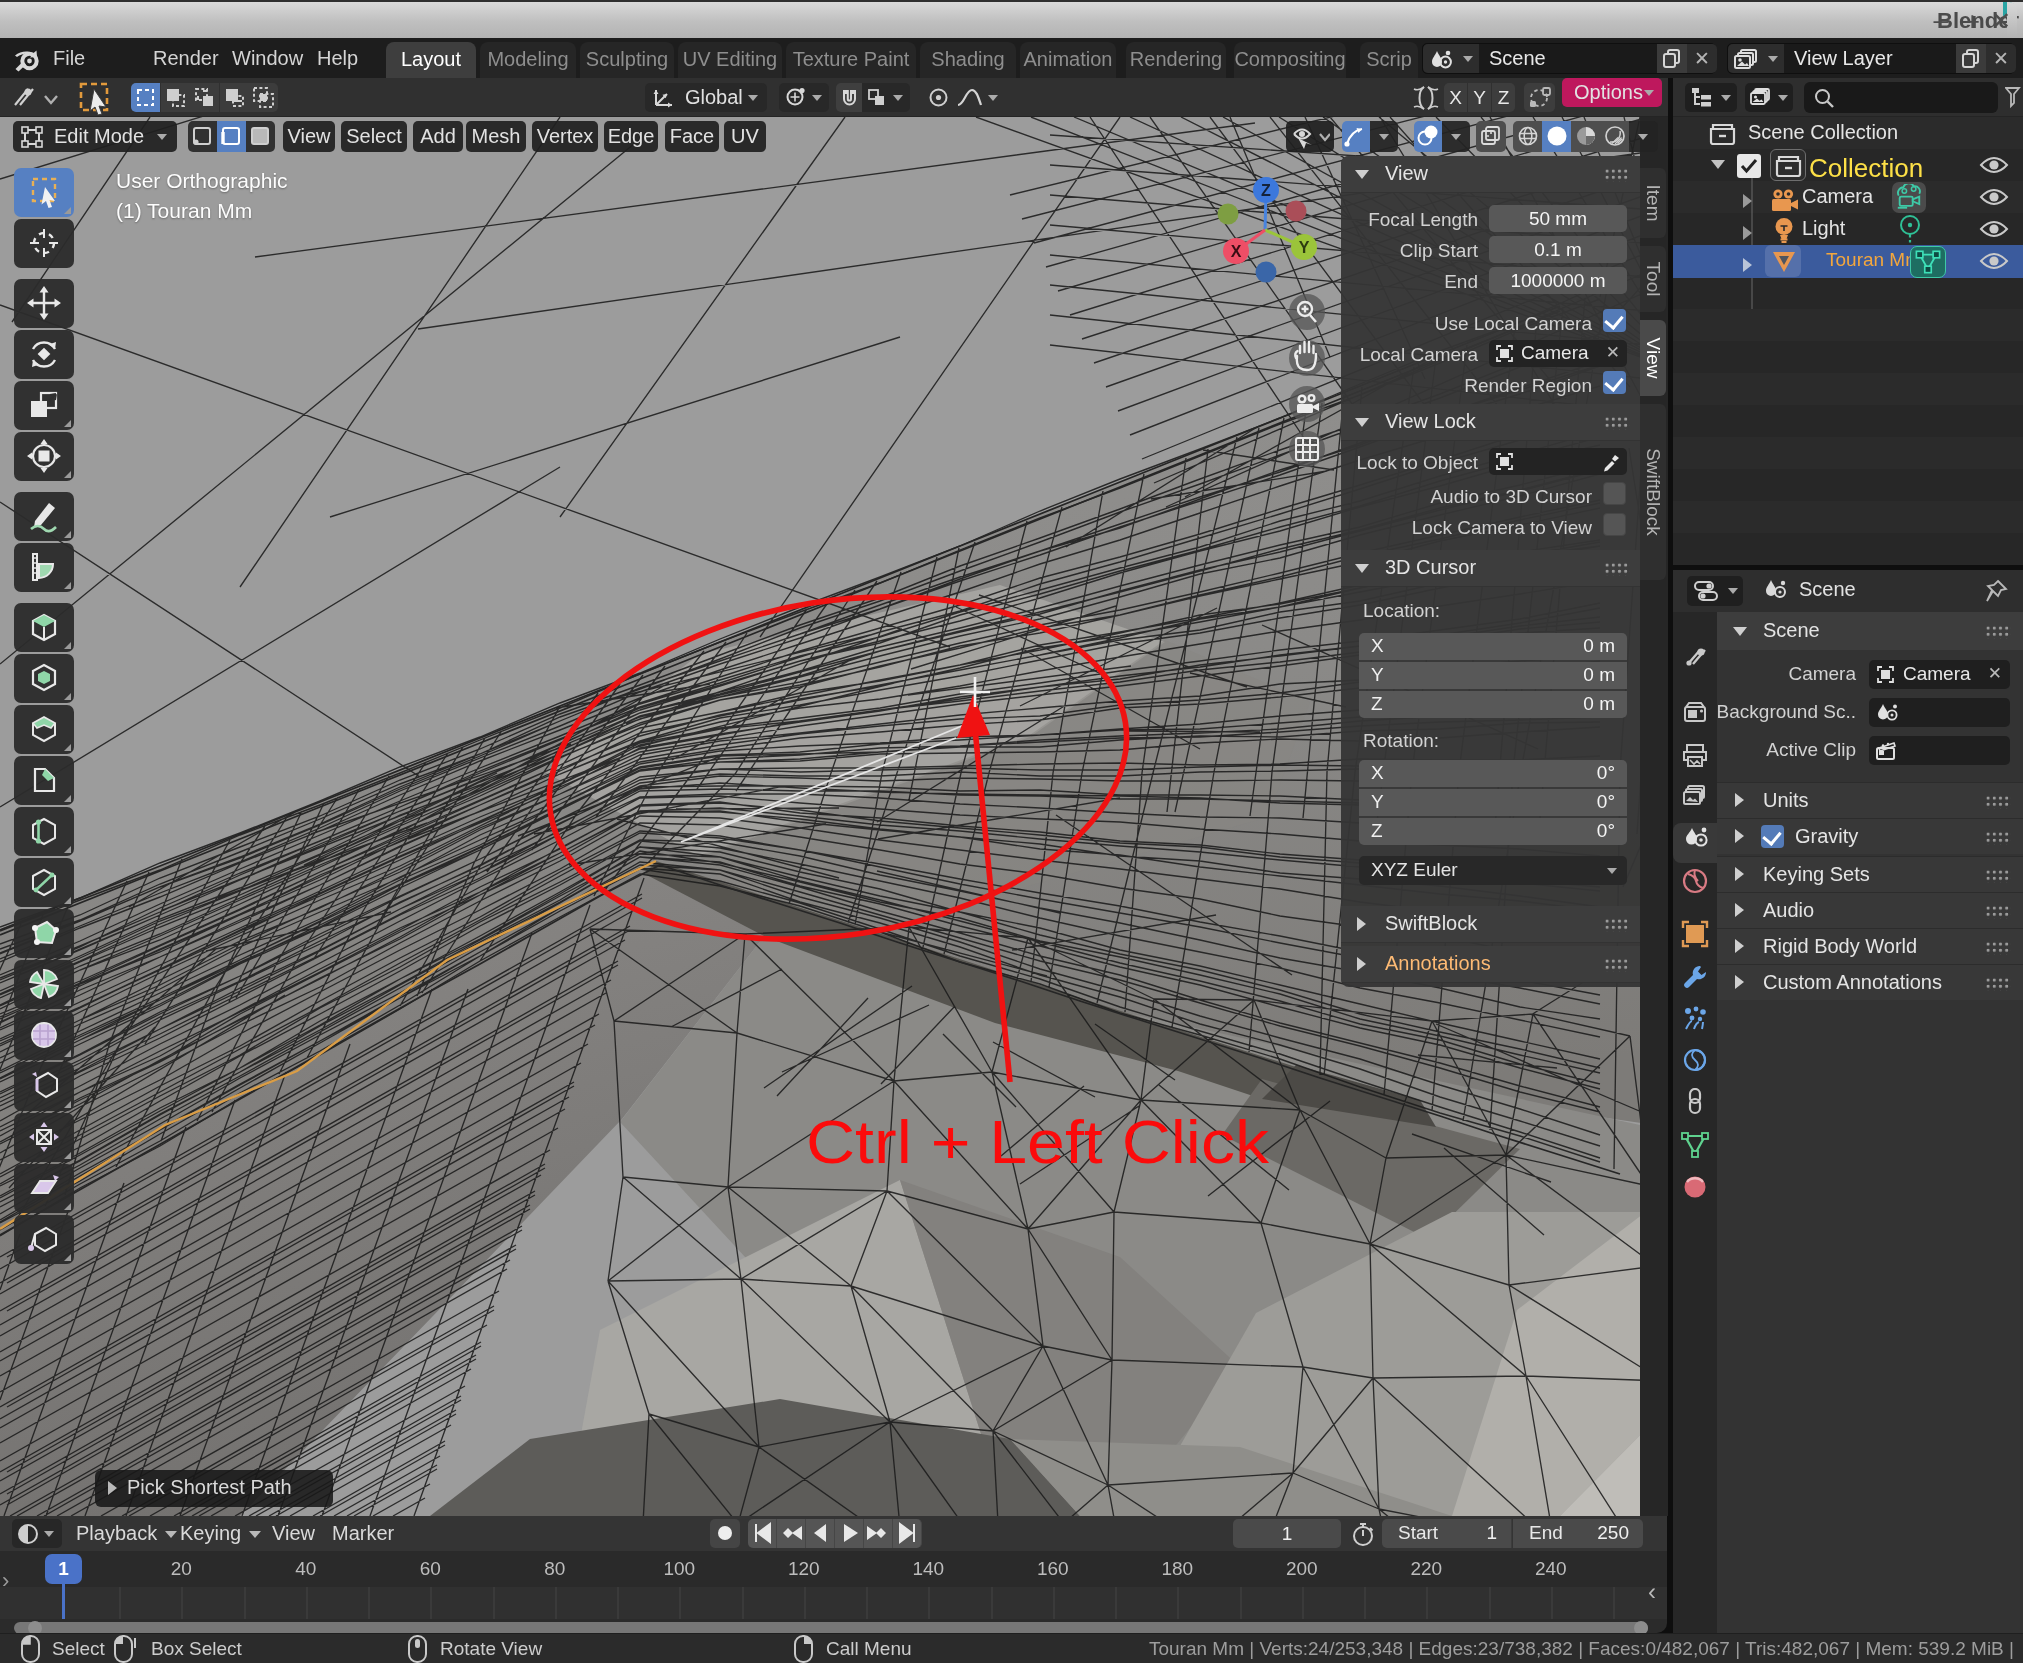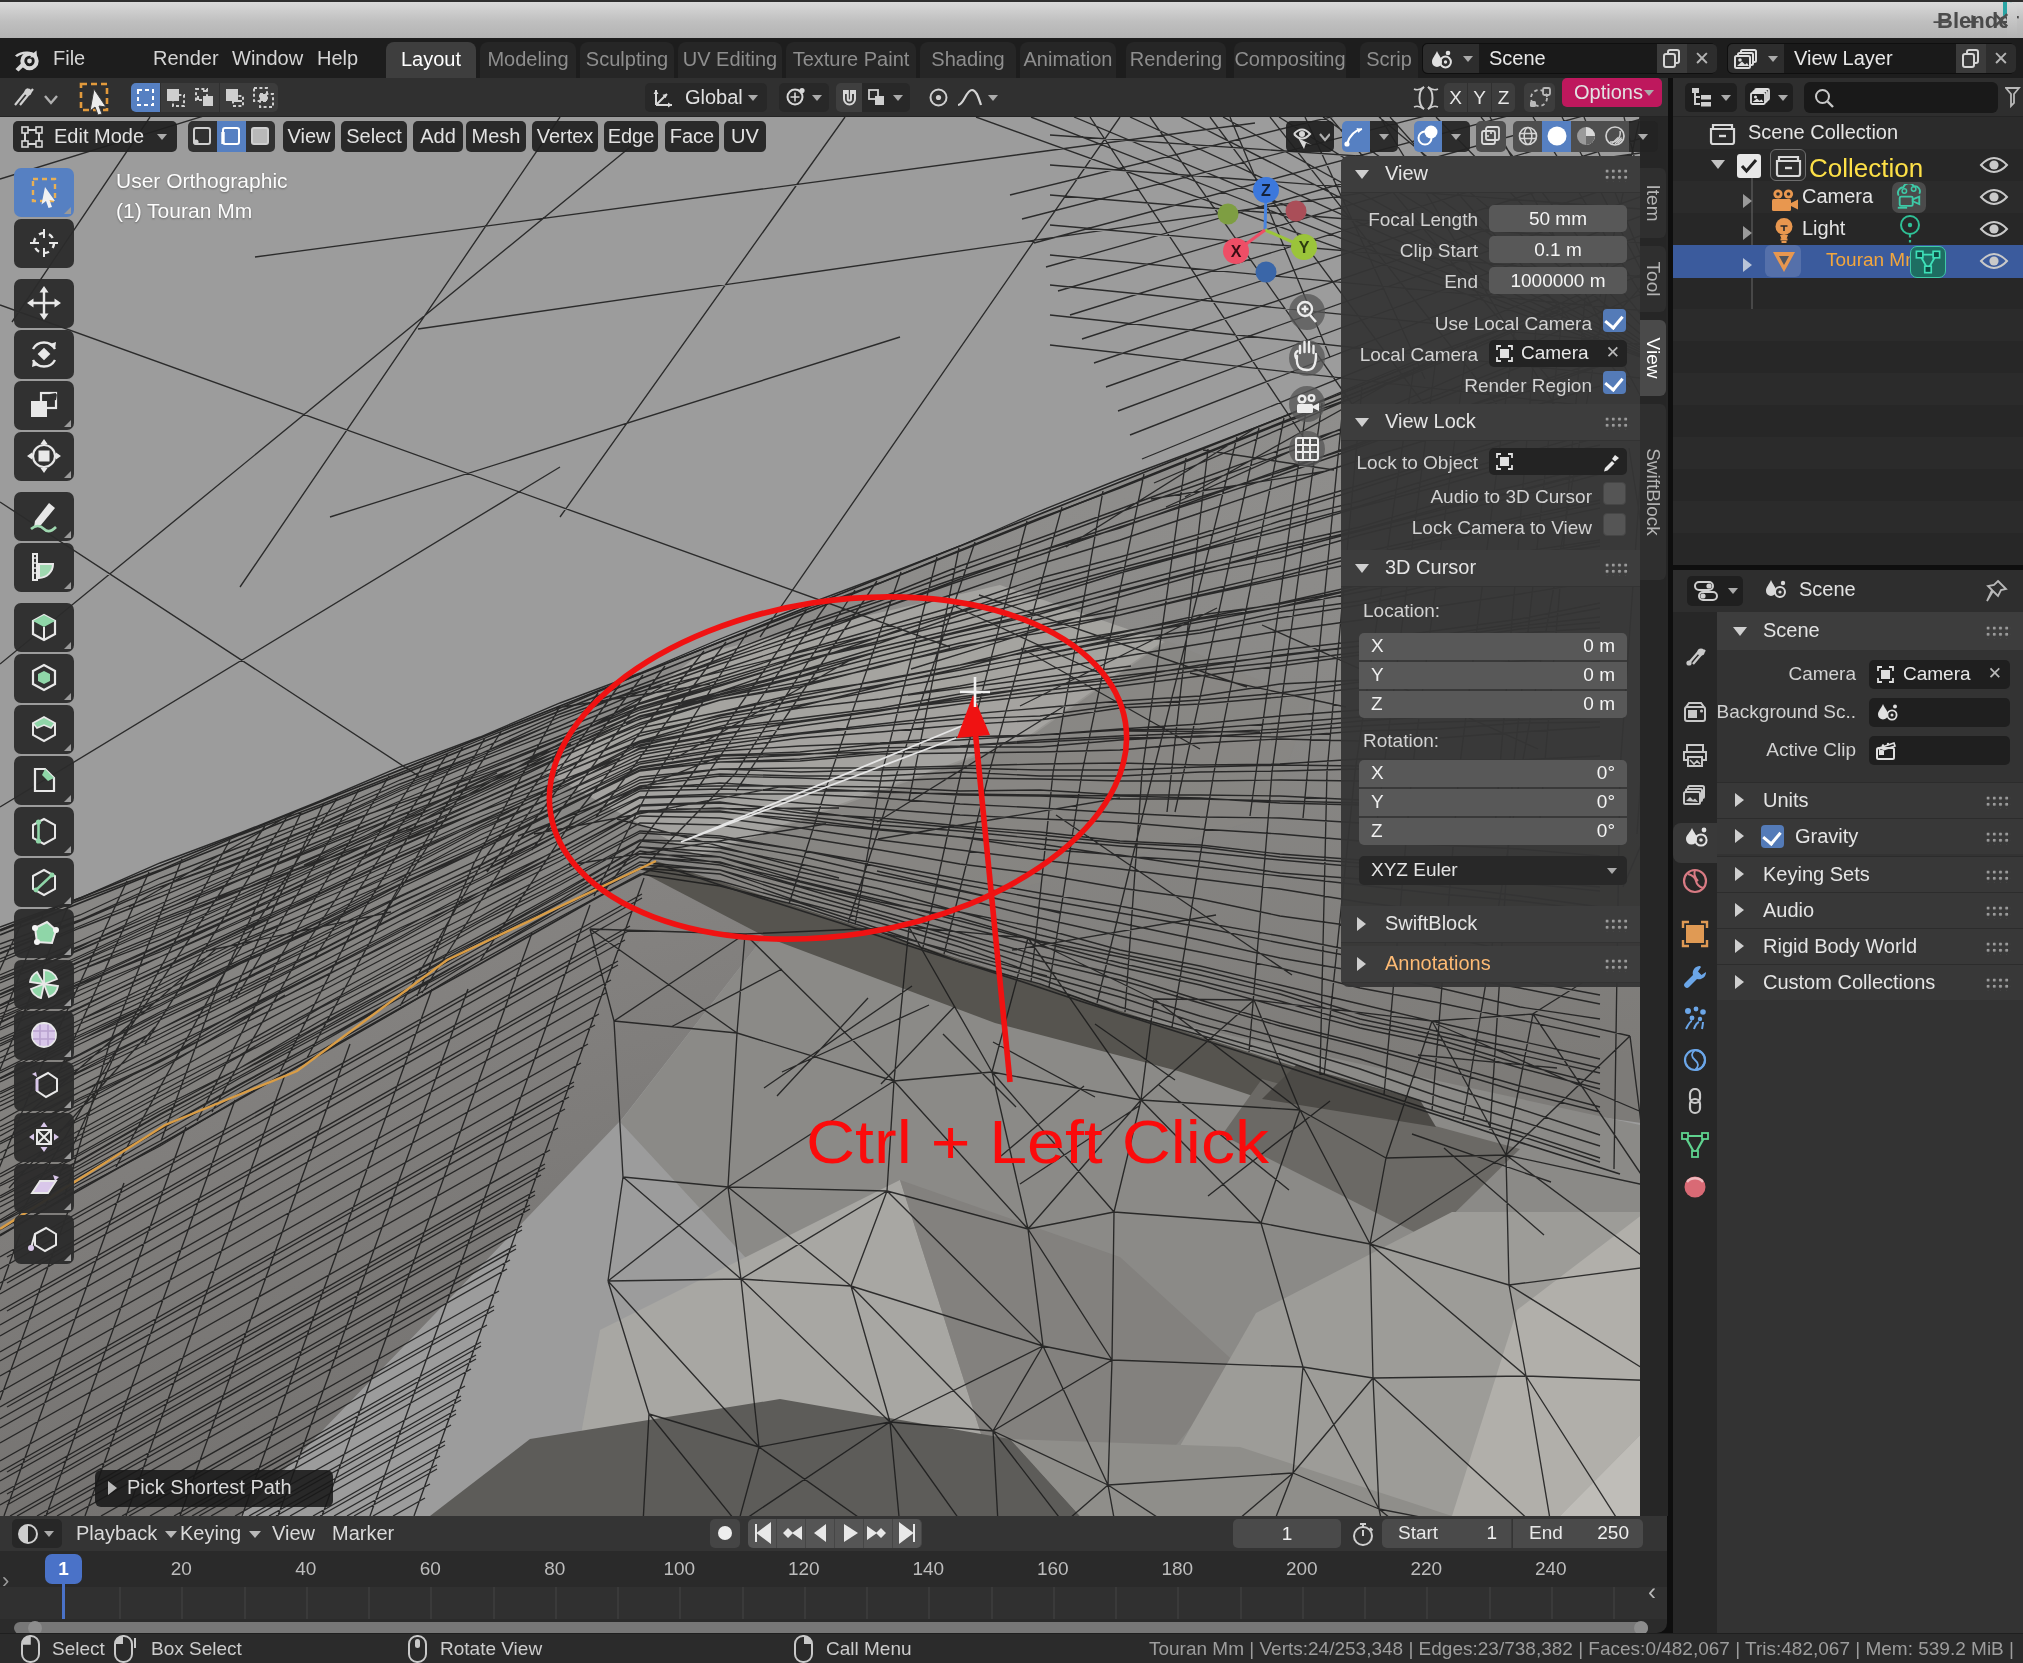--- a/index.html
+++ b/index.html
@@ -850,21 +850,21 @@
       <div class="abs" style="left:46px;top:6px;color:#e4e4e4;font-size:20px;">Audio</div>
       <div class="dots" style="right:12px;top:12px;"></div>
     </div>
     <div class="abs" style="left:44px;top:358px;width:306px;height:36px;background:#383838;border-top:1px solid #2c2c2c;">
       <span class="tri-r abs" style="left:18px;top:10px;border-left-color:#cfcfcf;"></span>
       <div class="abs" style="left:46px;top:6px;color:#e4e4e4;font-size:20px;">Rigid Body World</div>
       <div class="dots" style="right:12px;top:12px;"></div>
     </div>
     <div class="abs" style="left:44px;top:394px;width:306px;height:36px;background:#383838;border-top:1px solid #2c2c2c;">
       <span class="tri-r abs" style="left:18px;top:10px;border-left-color:#cfcfcf;"></span>
-      <div class="abs" style="left:46px;top:6px;color:#e4e4e4;font-size:20px;">Custom Collections</div>
+      <div class="abs" style="left:46px;top:6px;color:#e4e4e4;font-size:20px;">Custom Annotations</div>
       <div class="dots" style="right:12px;top:12px;"></div>
     </div>
   </div>
 <div class="abs" style="left:0;top:1516px;width:1667px;height:117px;background:#2b2b2b;border-radius:0 0 10px 0;overflow:hidden;">
     <div class="abs" style="left:0;top:0;width:1667px;height:35px;background:#343434;"></div>
     <div class="abs" style="left:12px;top:3px;width:50px;height:29px;background:#272727;border-radius:5px;">
       <svg class="abs" style="left:5px;top:4px;" width="22" height="22" viewBox="0 0 22 22">
         <circle cx="11" cy="11" r="9" fill="none" stroke="#cfcfcf" stroke-width="2"></circle>
         <path d="M11 2 a9 9 0 0 0 0 18 Z" fill="#cfcfcf"></path>
       </svg>

